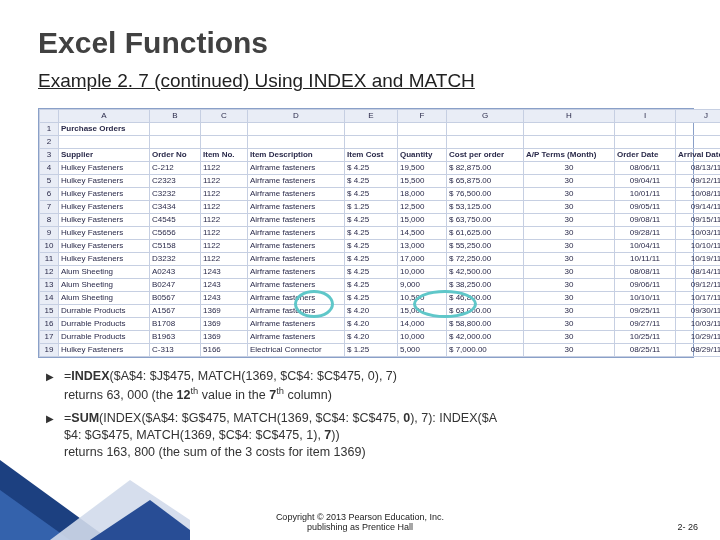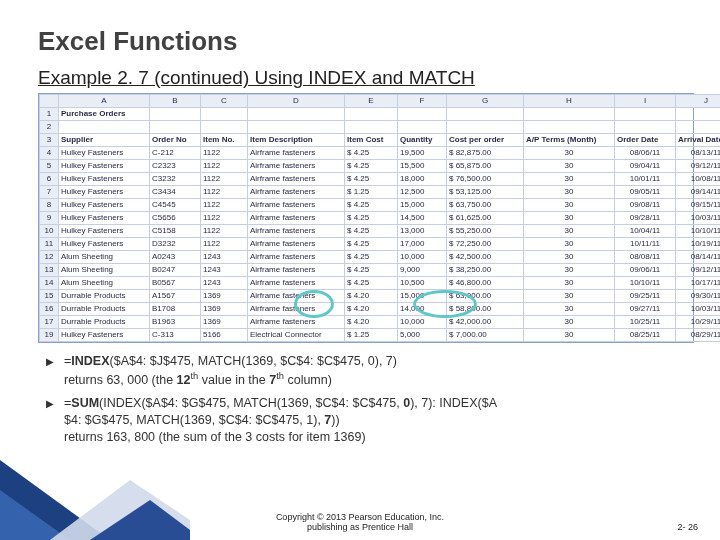--- a/index.html
+++ b/index.html
@@ -13,29 +13,29 @@
     overflow: hidden;
     color: #333;
   }
   .slide {
     padding: 20px 28px 0 38px;
     box-sizing: border-box;
     height: 100%;
     position: relative;
   }
   h1.title {
-    font-size: 26px;
+    font-size: 30px;
     font-weight: bold;
     color: #414141;
     margin: 6px 0 10px 0;
   }
   .subtitle {
     font-size: 19px;
     color: #222;
-    margin: 0 0 4px 0;
+    margin: 0 0 16px 0;
     text-decoration: underline;
   }
   .sheet-wrap {
     border: 1px solid #8aa0c8;
     width: 654px;
     font-size: 8px;
     line-height: 1.1;
     color: #2a2a4a;
     background: #fff;
   }

